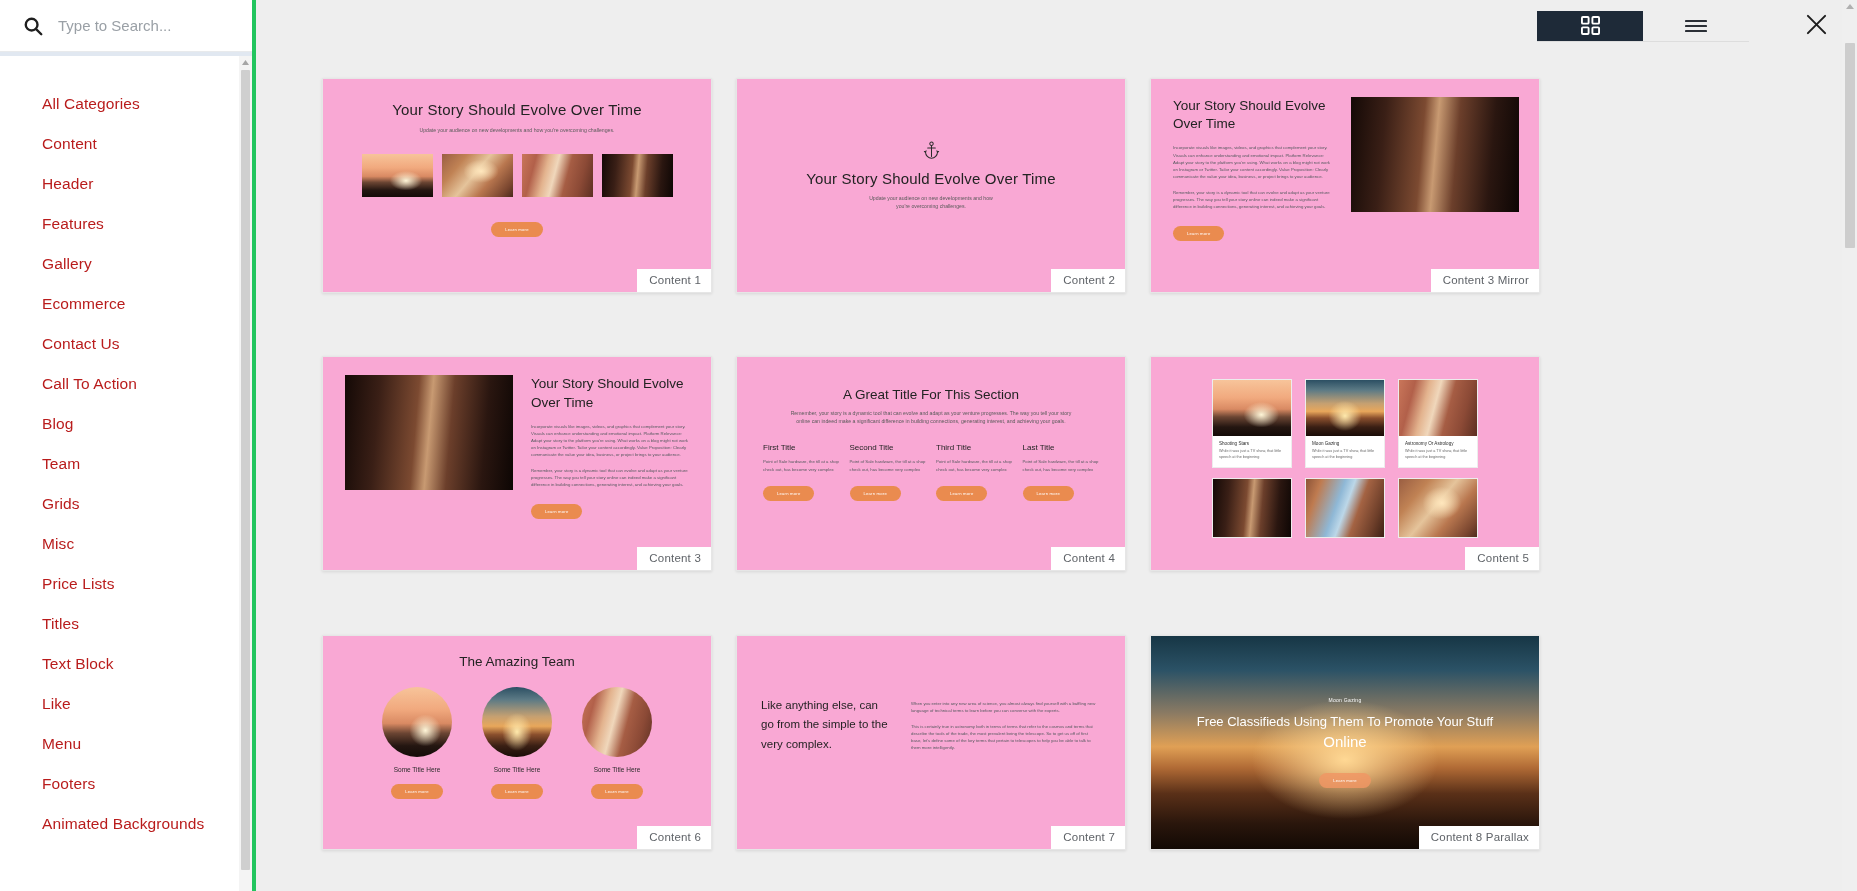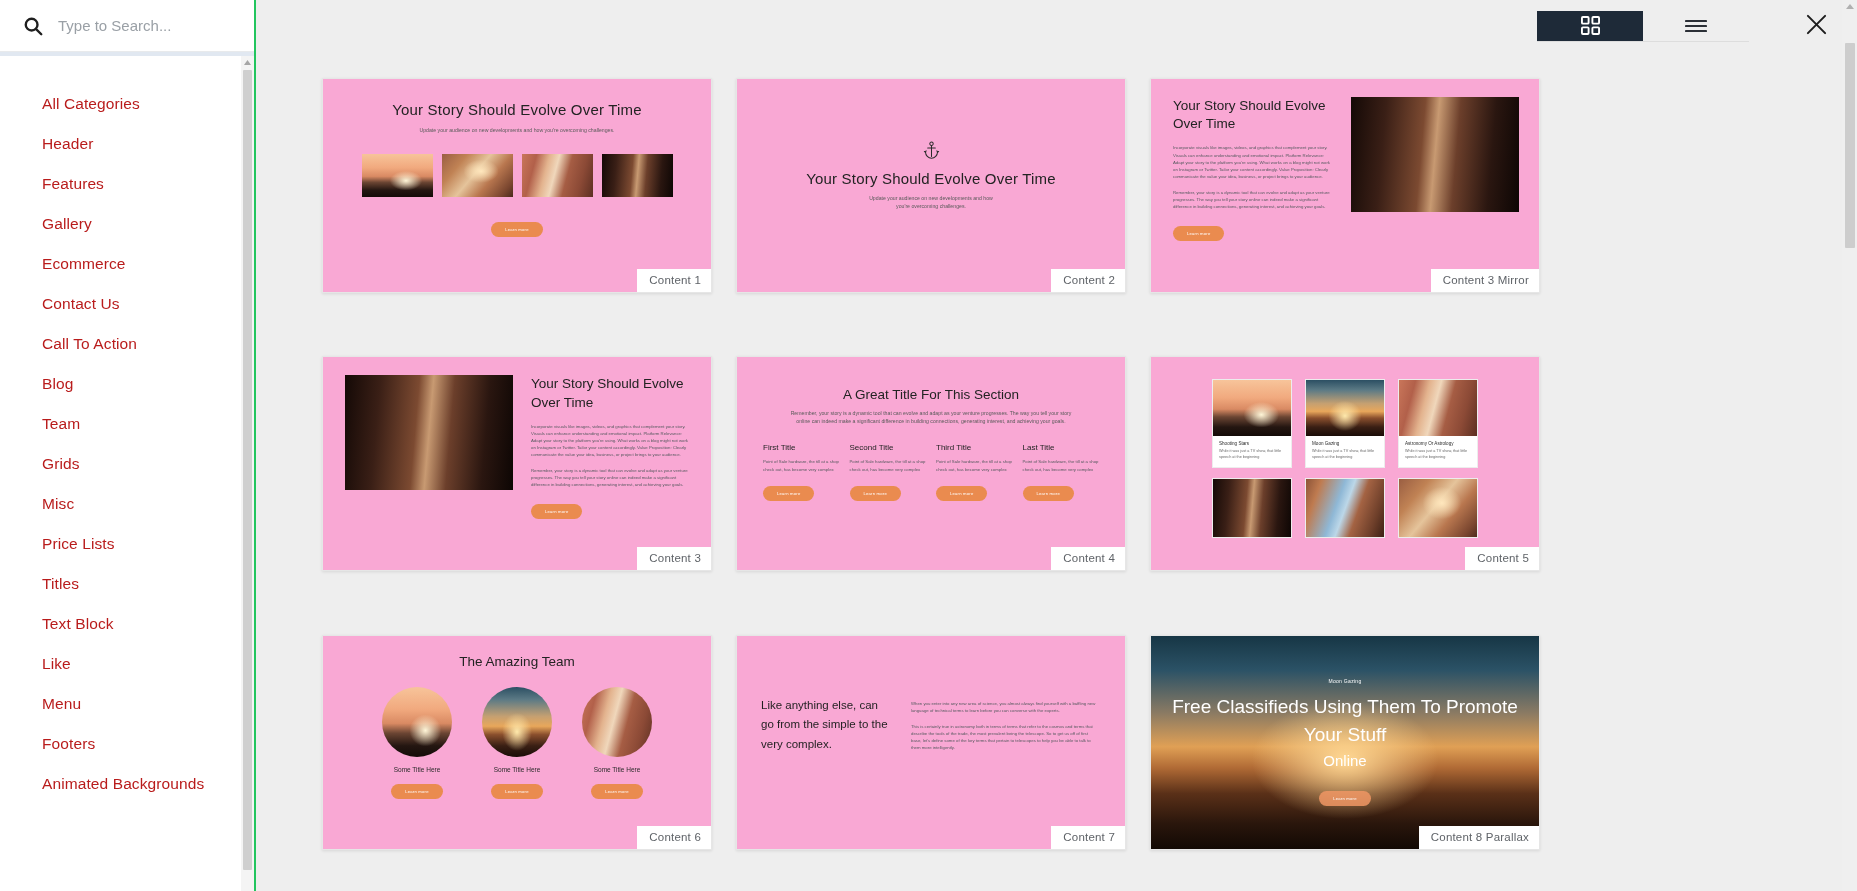--- a/index.html
+++ b/index.html
@@ -10,21 +10,21 @@
     background: #eeeeee;
   }
   .app { position: relative; width: 1857px; height: 891px; display: flex; }
 
   
   .sidebar {
     width: 256px; height: 891px;
     background: #ffffff;
     position: relative;
     flex: 0 0 256px;
-    border-right: 2px solid #22c55e;
+    border-right: 4px solid #22c55e;
   }
   .search-row {
     height: 52px;
     display: flex; align-items: center;
     padding: 0 14px 0 22px;
     border-bottom: 1px solid #e8eaec;
     background: #fff;
   }
   .search-icon { width: 22px; height: 22px; flex: 0 0 22px; display:block; }
   .search-input {
@@ -221,20 +221,23 @@
         </svg>
       </span>
       <input class="search-input" type="text" placeholder="Type to Search..." style="">
     </div>
 
     <div class="sidebar-underline"></div>
 
     <div class="cat-list">
       <div class="cat-item">
           <span>All Categories</span>
+        </div>
+      <div class="cat-item">
+          <span>Content</span>
         </div>
       <div class="cat-item">
           <span>Header</span>
         </div>
       <div class="cat-item">
           <span>Features</span>
         </div>
       <div class="cat-item">
           <span>Gallery</span>
         </div>
@@ -508,21 +511,21 @@
             </div>
           </div>
         </div>
         <div class="card-label">Content 7</div>
       </div>
 
       <div class="card ph ph-parallax">
         <div class="card-inner" style="display:flex;align-items:center;justify-content:center;">
           <div style="text-align:center;width:100%;">
             <div style="font-size:5px;color:#ffffff;letter-spacing:.3px;">Moon Gazing</div>
-            <div style="font-size:19px;color:#ffffff;margin-top:9px;line-height:1.5;">Free Classifieds Using Them To Promote Your Stuff</div>
+            <div style="font-size:13px;color:#ffffff;margin-top:9px;line-height:1.5;">Free Classifieds Using Them To Promote Your Stuff</div>
             <div style="font-size:15px;color:#ffffff;line-height:1.5;">Online</div>
             <div style="margin-top:14px;">
               <span class="btn-orange" style="background:rgba(240,150,100,.85);">Learn more</span>
             </div>
           </div>
         </div>
         <div class="card-label">Content 8 Parallax</div>
       </div>
 
     </div>

